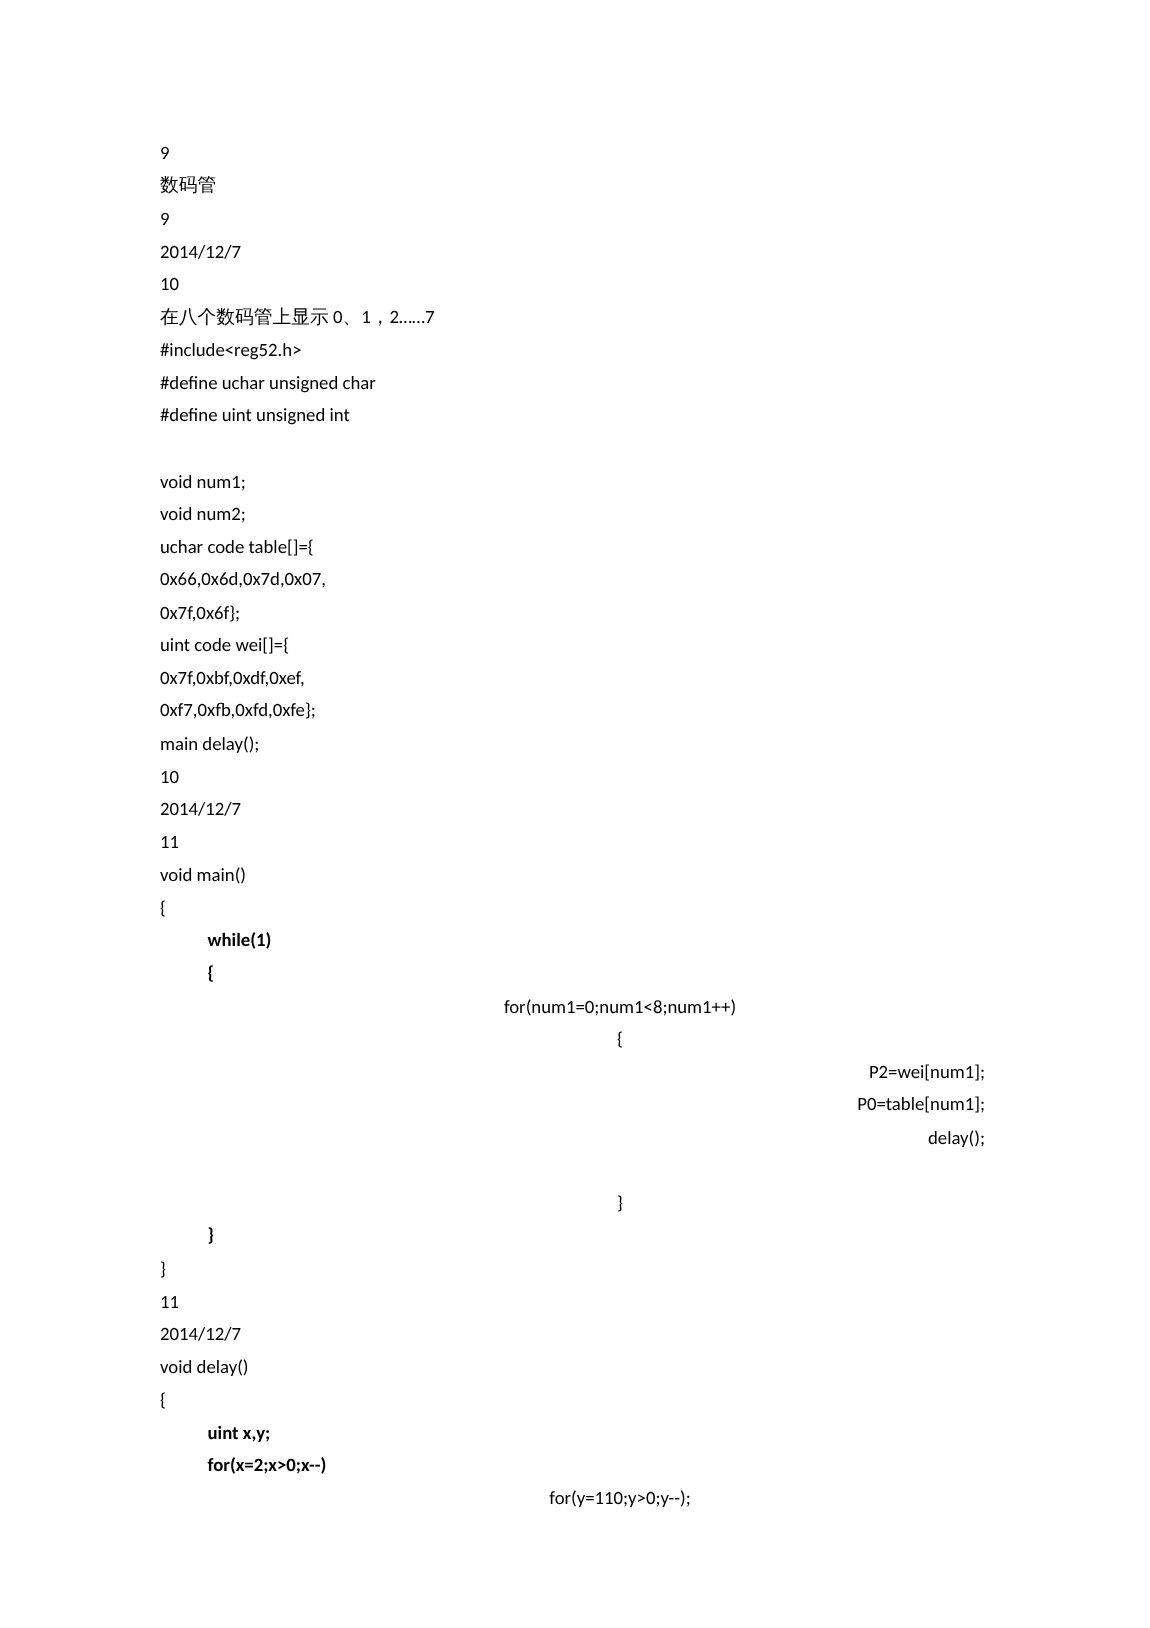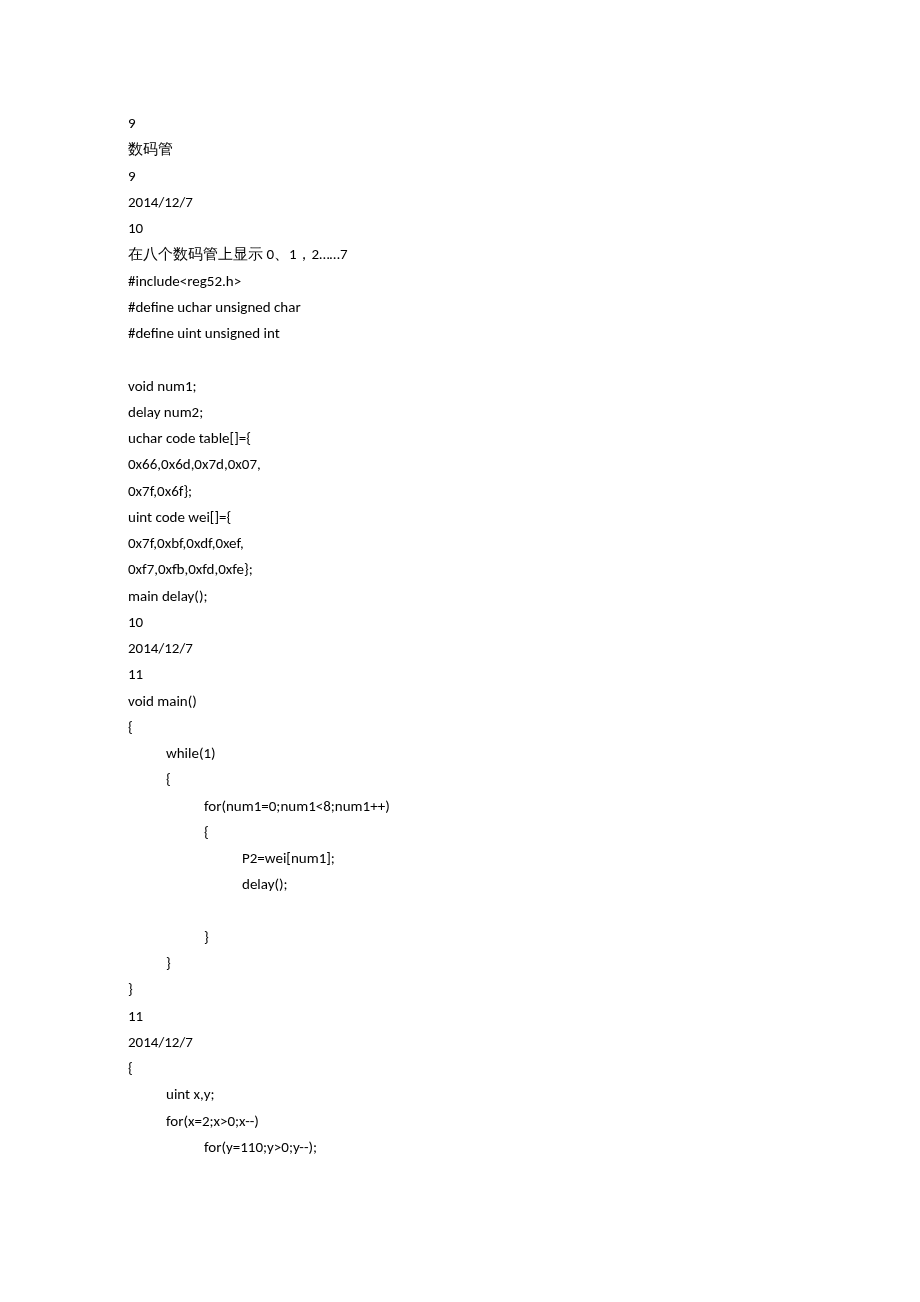--- a/index.html
+++ b/index.html
@@ -12,61 +12,63 @@
     width: 920px;
     line-height: 1.75;
   }
   .page {
     padding: 110px 0 0 128px;
     width: 660px;
   }
   .line {
     white-space: pre;
   }
-  .indent1 { padding-left: 38px; }
-  .indent2 { padding-left: 76px; }
-  .indent3 { padding-left: 114px; }
+  .indent1 { padding-left: 38px; font-weight: bold; }
+  .indent2 { padding-left: 76px; text-align: center; }
+  .indent3 { padding-left: 114px; text-align: right; }
 </style>
 </head>
 <body>
 
 <div class="page" id="page-root">
     <div class="line">9</div>
     <div class="line">数码管</div>
     <div class="line">9</div>
     <div class="line">2014/12/7</div>
     <div class="line">10</div>
     <div class="line">在八个数码管上显示 0、1，2……7</div>
     <div class="line">#include&lt;reg52.h&gt;</div>
     <div class="line">#define uchar unsigned char</div>
     <div class="line">#define uint unsigned int</div>
     <div class="line"> </div>
     <div class="line">void num1;</div>
-    <div class="line">delay num2;</div>
+    <div class="line">void num2;</div>
     <div class="line">uchar code table[]={</div>
     <div class="line">0x66,0x6d,0x7d,0x07,</div>
     <div class="line">0x7f,0x6f};</div>
     <div class="line">uint code wei[]={</div>
     <div class="line">0x7f,0xbf,0xdf,0xef,</div>
     <div class="line">0xf7,0xfb,0xfd,0xfe};</div>
     <div class="line">main delay();</div>
     <div class="line">10</div>
     <div class="line">2014/12/7</div>
     <div class="line">11</div>
     <div class="line">void main()</div>
     <div class="line">{</div>
     <div class="line indent1">while(1)</div>
     <div class="line indent1">{</div>
     <div class="line indent2">for(num1=0;num1&lt;8;num1++)</div>
     <div class="line indent2">{</div>
     <div class="line indent3">P2=wei[num1];</div>
+    <div class="line indent3">P0=table[num1];</div>
     <div class="line indent3">delay();</div>
     <div class="line"> </div>
     <div class="line indent2">}</div>
     <div class="line indent1">}</div>
     <div class="line">}</div>
     <div class="line">11</div>
     <div class="line">2014/12/7</div>
+    <div class="line">void delay()</div>
     <div class="line">{</div>
     <div class="line indent1">uint x,y;</div>
     <div class="line indent1">for(x=2;x&gt;0;x--)</div>
     <div class="line indent2">for(y=110;y&gt;0;y--);</div>
   </div>
 
 </body></html>

